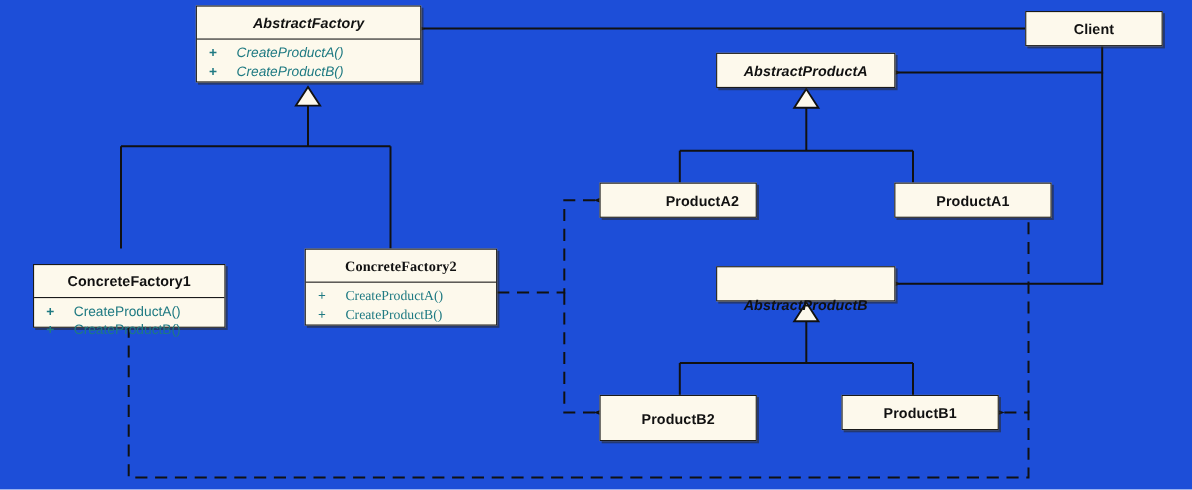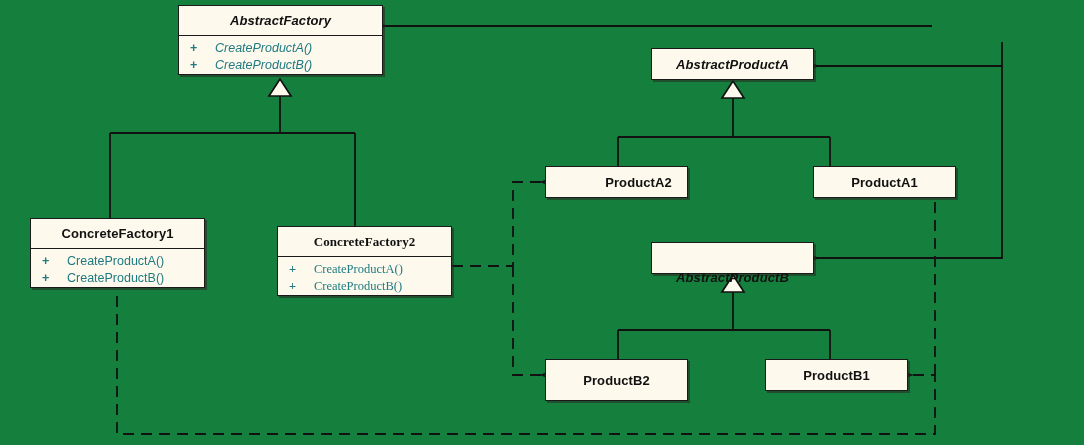--- a/index.html
+++ b/index.html
@@ -4,21 +4,21 @@
 <style>
   html, body {
     margin: 0;
     padding: 0;
     background: #ffffff;
   }
   #canvas {
     position: relative;
     width: 1084px;
     height: 445px;
-    background: #15803d;
+    background: #1d4ed8;
     font-family: "Liberation Sans", sans-serif;
     overflow: hidden;
   }
   #edges {
     position: absolute;
     left: 0;
     top: 0;
     width: 1084px;
     height: 445px;
     pointer-events: none;
@@ -145,21 +145,21 @@
         <span class="vis">+</span>
         <span class="op-name">CreateProductA()</span>
       </span>
       <span class="uml-op abstract">
         <span class="vis">+</span>
         <span class="op-name">CreateProductB()</span>
       </span>
     </div>
   </div>
 
-  <div class="uml-box" style="left:30px; top:218px; width:175px; height:70px;">
+  <div class="uml-box" style="left:30px; top:240px; width:175px; height:58px;">
     <div class="uml-title" style="height:29px;">ConcreteFactory1</div>
     <div class="uml-sep"></div>
     <div class="uml-ops">
       <span class="uml-op">
         <span class="vis">+</span>
         <span class="op-name">CreateProductA()</span>
       </span>
       <span class="uml-op">
         <span class="vis">+</span>
         <span class="op-name">CreateProductB()</span>
@@ -199,14 +199,17 @@
   </div>
 
   <div class="uml-box" style="left:545px; top:359px; width:143px; height:42px;">
     <div class="uml-title" style="height:100%;">ProductB2</div>
   </div>
 
   <div class="uml-box" style="left:765px; top:359px; width:143px; height:32px;">
     <div class="uml-title" style="height:100%;">ProductB1</div>
   </div>
 
+  <div class="uml-box" style="left:932px; top:10px; width:125px; height:32px;">
+    <div class="uml-title" style="height:100%;">Client</div>
+  </div>
 
 </div>
 
 </body></html>

